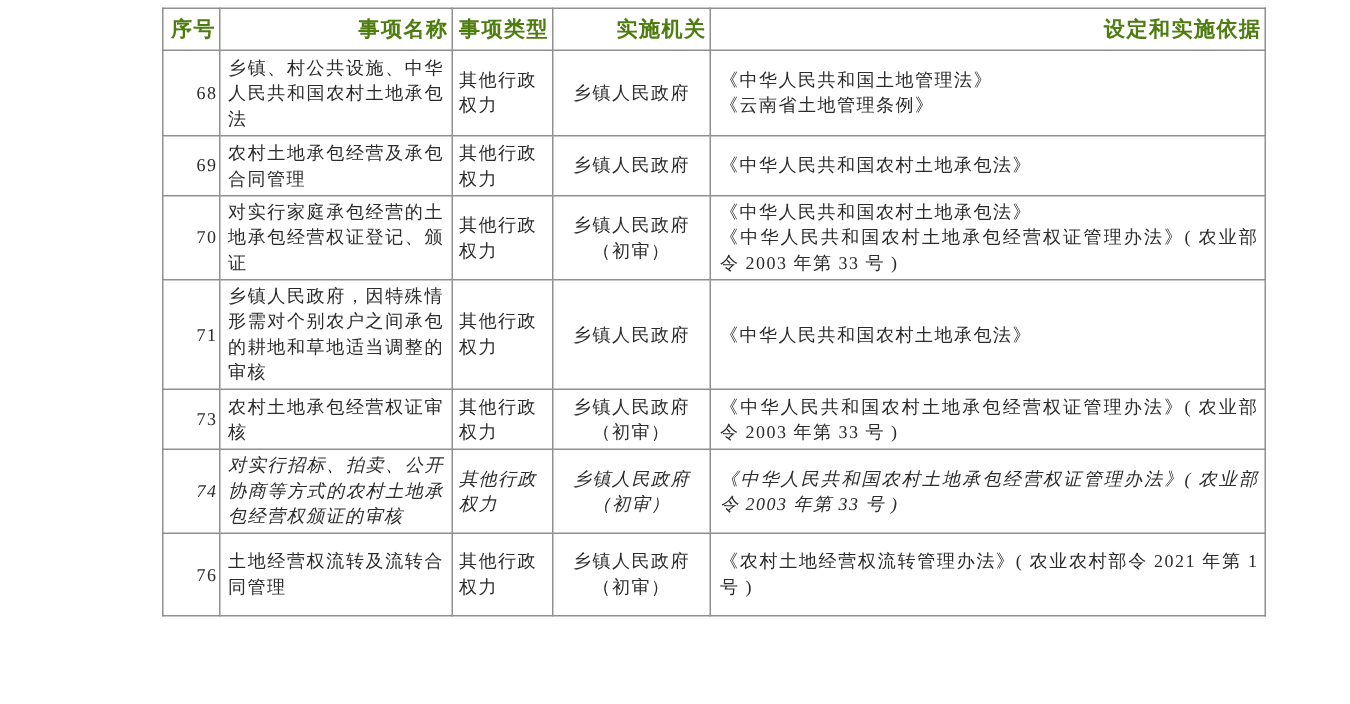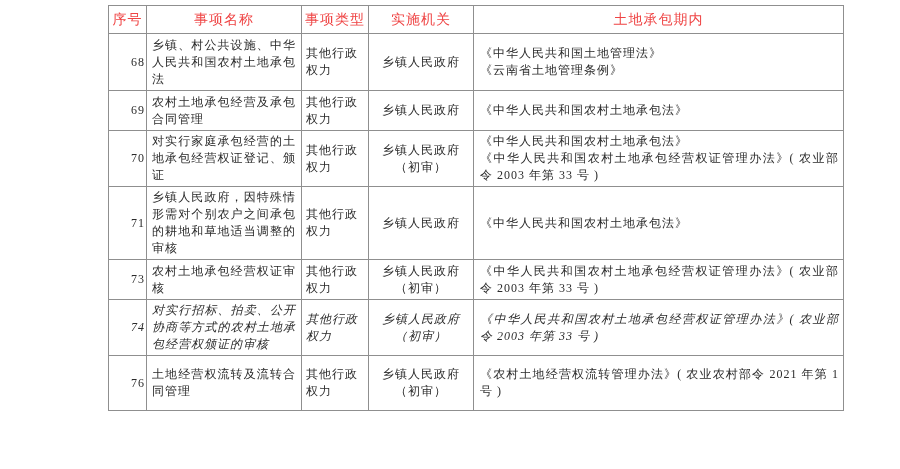--- a/index.html
+++ b/index.html
@@ -25,24 +25,24 @@
   }
   table.items th, table.items td {
     border: 1px solid #8f8f8f;
     color: #2b2b2b;
     vertical-align: middle;
     overflow: hidden;
   }
   thead tr { height: 28px; }
   table.items th {
     font-family: "Liberation Sans", "DejaVu Sans", sans-serif;
-    font-weight: normal;
+    font-weight: bold;
     font-size: 14px;
-    color: #ef4444;
-    text-align: center;
+    color: #4d7c0f;
+    text-align: right;
     letter-spacing: 1px;
     padding: 0 2px;
   }
   table.items td {
     font-size: 12px;
     line-height: 17px;
     letter-spacing: 1px;
   }
   td.cell-seq {
     text-align: right;
@@ -93,21 +93,21 @@
       <col style="width:67px">
       <col style="width:105px">
       <col style="width:370px">
     </colgroup>
     <thead>
       <tr id="header-row">
           <th>序号</th>
           <th>事项名称</th>
           <th>事项类型</th>
           <th>实施机关</th>
-          <th>土地承包期内</th>
+          <th>设定和实施依据</th>
         </tr>
     </thead>
     <tbody id="table-body">
         <tr>
           <td class="cell-seq">68</td>
           <td class="cell-name">乡镇、村公共设施、中华人民共和国农村土地承包法</td>
           <td class="cell-type">其他行政权力</td>
           <td class="cell-agency">乡镇人民政府</td>
           <td class="cell-basis">《中华人民共和国土地管理法》
 《云南省土地管理条例》</td>

